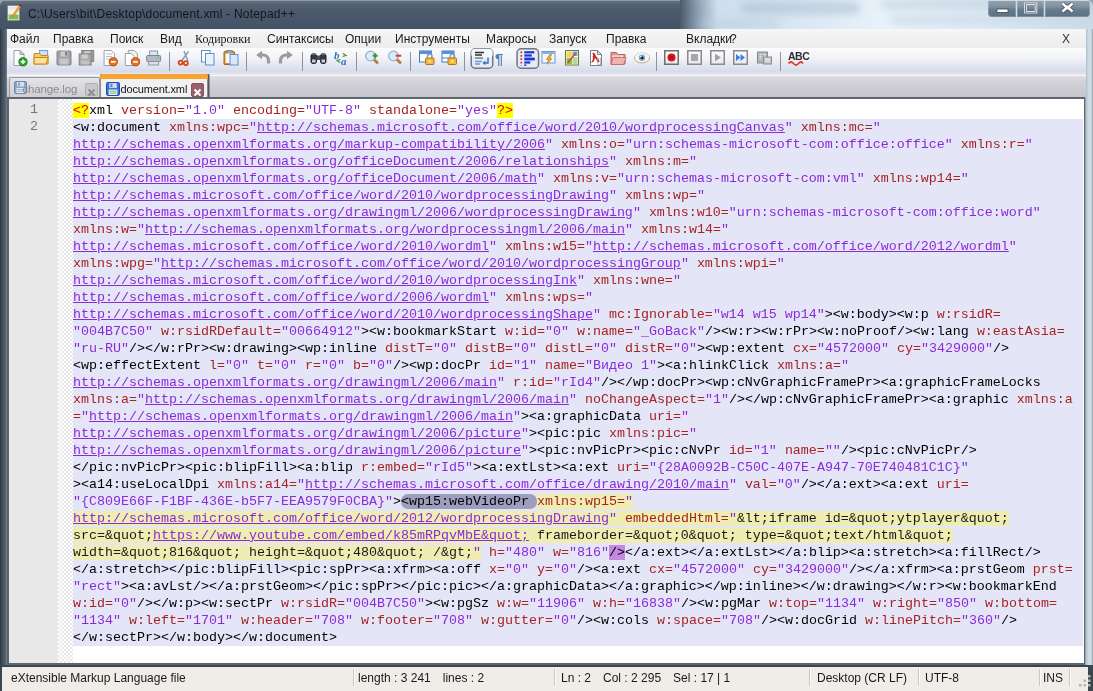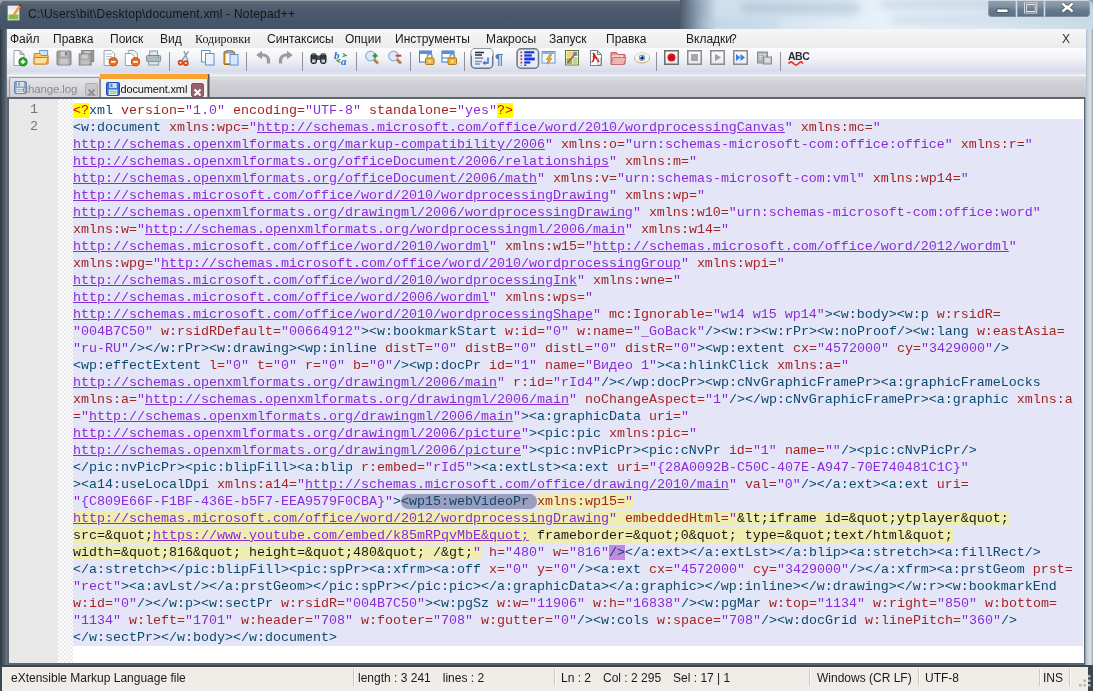--- a/index.html
+++ b/index.html
@@ -32,21 +32,21 @@
   .tx{position:absolute;border-radius:2px;}
   
   #edborder{left:7px;top:97px;width:1078px;height:568px;background:#5d666e;}
   #edbg{left:8.5px;top:98.5px;width:1075px;height:564.5px;background:#ffffff;}
   #nummargin{left:8.5px;top:98.5px;width:49px;height:564.5px;background:#e9e8e8;}
   #foldmargin{left:57.5px;top:98.5px;width:15px;height:564.5px;background:conic-gradient(#ffffff 90deg,#e9e9eb 0 180deg,#ffffff 0 270deg,#e9e9eb 0) 0 0/4px 4px;}
   #curline{left:72.5px;top:118.5px;width:1010.5px;height:527px;background:#e5e5f8;}
   .lnum{position:absolute;font-family:"Liberation Mono",monospace;font-size:13.3333px;color:#777;width:30px;text-align:right;left:8px;}
   #code{left:73px;top:101.5px;font-family:"Liberation Mono",monospace;font-size:13.3333px;line-height:17px;white-space:pre;color:#111;}
   #code div{height:17px;}
-  .t{color:#0c4a6e;}
+  .t{color:#000000;}
   .a{color:#a52424;}
   .v{color:#8a2bd8;}
   .u{color:#8a2bd8;text-decoration:underline;}
   .k{color:#1a1a1a;}
   .x{color:#e00000;background:#ffff00;}
   .hl{background:#efedb2;}
   .sel{background:#9d9dbe;border-radius:7px;}
   .vio{background:#c389e2;}
   
   #statwrap{left:0px;top:665px;width:1093px;height:26px;background:#3c464f;}
@@ -341,21 +341,21 @@
   <div class="abs" id="foldmargin"></div>
   <div class="abs" id="curline"></div>
   <div class="lnum" style="top:102px;">1</div>
   <div class="lnum" style="top:119px;">2</div>
   <div class="abs" id="code"><div><span class="x">&lt;?</span><span class="t">xml</span> <span class="a">version=</span><span class="v">"1.0"</span> <span class="a">encoding=</span><span class="v">"UTF-8"</span> <span class="a">standalone=</span><span class="v">"yes"</span><span class="x">?&gt;</span></div><div><span class="t">&lt;w:document</span> <span class="a">xmlns:wpc=</span><span class="v">"</span><span class="u">http://schemas.microsoft.com/office/word/2010/wordprocessingCanvas</span><span class="v">"</span> <span class="a">xmlns:mc=</span><span class="v">"</span></div><div><span class="u">http://schemas.openxmlformats.org/markup-compatibility/2006</span><span class="v">"</span> <span class="a">xmlns:o=</span><span class="v">"urn:schemas-microsoft-com:office:office"</span> <span class="a">xmlns:r=</span><span class="v">"</span></div><div><span class="u">http://schemas.openxmlformats.org/officeDocument/2006/relationships</span><span class="v">"</span> <span class="a">xmlns:m=</span><span class="v">"</span></div><div><span class="u">http://schemas.openxmlformats.org/officeDocument/2006/math</span><span class="v">"</span> <span class="a">xmlns:v=</span><span class="v">"urn:schemas-microsoft-com:vml"</span> <span class="a">xmlns:wp14=</span><span class="v">"</span></div><div><span class="u">http://schemas.microsoft.com/office/word/2010/wordprocessingDrawing</span><span class="v">"</span> <span class="a">xmlns:wp=</span><span class="v">"</span></div><div><span class="u">http://schemas.openxmlformats.org/drawingml/2006/wordprocessingDrawing</span><span class="v">"</span> <span class="a">xmlns:w10=</span><span class="v">"urn:schemas-microsoft-com:office:word"</span></div><div><span class="a">xmlns:w=</span><span class="v">"</span><span class="u">http://schemas.openxmlformats.org/wordprocessingml/2006/main</span><span class="v">"</span> <span class="a">xmlns:w14=</span><span class="v">"</span></div><div><span class="u">http://schemas.microsoft.com/office/word/2010/wordml</span><span class="v">"</span> <span class="a">xmlns:w15=</span><span class="v">"</span><span class="u">http://schemas.microsoft.com/office/word/2012/wordml</span><span class="v">"</span></div><div><span class="a">xmlns:wpg=</span><span class="v">"</span><span class="u">http://schemas.microsoft.com/office/word/2010/wordprocessingGroup</span><span class="v">"</span> <span class="a">xmlns:wpi=</span><span class="v">"</span></div><div><span class="u">http://schemas.microsoft.com/office/word/2010/wordprocessingInk</span><span class="v">"</span> <span class="a">xmlns:wne=</span><span class="v">"</span></div><div><span class="u">http://schemas.microsoft.com/office/word/2006/wordml</span><span class="v">"</span> <span class="a">xmlns:wps=</span><span class="v">"</span></div><div><span class="u">http://schemas.microsoft.com/office/word/2010/wordprocessingShape</span><span class="v">"</span> <span class="a">mc:Ignorable=</span><span class="v">"w14 w15 wp14"</span><span class="t">&gt;&lt;w:body&gt;&lt;w:p</span> <span class="a">w:rsidR=</span></div><div><span class="v">"004B7C50"</span> <span class="a">w:rsidRDefault=</span><span class="v">"00664912"</span><span class="t">&gt;&lt;w:bookmarkStart</span> <span class="a">w:id=</span><span class="v">"0"</span> <span class="a">w:name=</span><span class="v">"_GoBack"</span><span class="t">/&gt;&lt;w:r&gt;&lt;w:rPr&gt;&lt;w:noProof/&gt;&lt;w:lang</span> <span class="a">w:eastAsia=</span></div><div><span class="v">"ru-RU"</span><span class="t">/&gt;&lt;/w:rPr&gt;&lt;w:drawing&gt;&lt;wp:inline</span> <span class="a">distT=</span><span class="v">"0"</span> <span class="a">distB=</span><span class="v">"0"</span> <span class="a">distL=</span><span class="v">"0"</span> <span class="a">distR=</span><span class="v">"0"</span><span class="t">&gt;&lt;wp:extent</span> <span class="a">cx=</span><span class="v">"4572000"</span> <span class="a">cy=</span><span class="v">"3429000"</span><span class="t">/&gt;</span></div><div><span class="t">&lt;wp:effectExtent</span> <span class="a">l=</span><span class="v">"0"</span> <span class="a">t=</span><span class="v">"0"</span> <span class="a">r=</span><span class="v">"0"</span> <span class="a">b=</span><span class="v">"0"</span><span class="t">/&gt;&lt;wp:docPr</span> <span class="a">id=</span><span class="v">"1"</span> <span class="a">name=</span><span class="v">"Видео 1"</span><span class="t">&gt;&lt;a:hlinkClick</span> <span class="a">xmlns:a=</span><span class="v">"</span></div><div><span class="u">http://schemas.openxmlformats.org/drawingml/2006/main</span><span class="v">"</span> <span class="a">r:id=</span><span class="v">"rId4"</span><span class="t">/&gt;&lt;/wp:docPr&gt;&lt;wp:cNvGraphicFramePr&gt;&lt;a:graphicFrameLocks</span></div><div><span class="a">xmlns:a=</span><span class="v">"</span><span class="u">http://schemas.openxmlformats.org/drawingml/2006/main</span><span class="v">"</span> <span class="a">noChangeAspect=</span><span class="v">"1"</span><span class="t">/&gt;&lt;/wp:cNvGraphicFramePr&gt;&lt;a:graphic</span> <span class="a">xmlns:a</span></div><div><span class="a">=</span><span class="v">"</span><span class="u">http://schemas.openxmlformats.org/drawingml/2006/main</span><span class="v">"</span><span class="t">&gt;&lt;a:graphicData</span> <span class="a">uri=</span><span class="v">"</span></div><div><span class="u">http://schemas.openxmlformats.org/drawingml/2006/picture</span><span class="v">"</span><span class="t">&gt;&lt;pic:pic</span> <span class="a">xmlns:pic=</span><span class="v">"</span></div><div><span class="u">http://schemas.openxmlformats.org/drawingml/2006/picture</span><span class="v">"</span><span class="t">&gt;&lt;pic:nvPicPr&gt;&lt;pic:cNvPr</span> <span class="a">id=</span><span class="v">"1"</span> <span class="a">name=</span><span class="v">""</span><span class="t">/&gt;&lt;pic:cNvPicPr/&gt;</span></div><div><span class="t">&lt;/pic:nvPicPr&gt;&lt;pic:blipFill&gt;&lt;a:blip</span> <span class="a">r:embed=</span><span class="v">"rId5"</span><span class="t">&gt;&lt;a:extLst&gt;&lt;a:ext</span> <span class="a">uri=</span><span class="v">"{28A0092B-C50C-407E-A947-70E740481C1C}"</span></div><div><span class="t">&gt;&lt;a14:useLocalDpi</span> <span class="a">xmlns:a14=</span><span class="v">"</span><span class="u">http://schemas.microsoft.com/office/drawing/2010/main</span><span class="v">"</span> <span class="a">val=</span><span class="v">"0"</span><span class="t">/&gt;&lt;/a:ext&gt;&lt;a:ext</span> <span class="a">uri=</span></div><div><span class="v">"{C809E66F-F1BF-436E-b5F7-EEA9579F0CBA}"</span><span class="t">&gt;</span><span class="sel t">&lt;wp15:webVideoPr </span><span class="hl a">xmlns:wp15=</span><span class="hl v">"</span></div><div><span class="hl u">http://schemas.microsoft.com/office/word/2012/wordprocessingDrawing</span><span class="hl v">"</span><span class="hl"> </span><span class="hl a">embeddedHtml=</span><span class="hl v">"</span><span class="hl k">&amp;lt;iframe id=&amp;quot;ytplayer&amp;quot;</span></div><div><span class="hl k">src=&amp;quot;</span><span class="hl u">https://www.youtube.com/embed/k85mRPqvMbE&amp;quot;</span><span class="hl k"> frameborder=&amp;quot;0&amp;quot; type=&amp;quot;text/html&amp;quot;</span></div><div><span class="hl k">width=&amp;quot;816&amp;quot; height=&amp;quot;480&amp;quot; /&amp;gt;</span><span class="hl v">"</span> <span class="a">h=</span><span class="v">"480"</span> <span class="a">w=</span><span class="v">"816"</span><span class="vio t">/&gt;</span><span class="t">&lt;/a:ext&gt;&lt;/a:extLst&gt;&lt;/a:blip&gt;&lt;a:stretch&gt;&lt;a:fillRect/&gt;</span></div><div><span class="t">&lt;/a:stretch&gt;&lt;/pic:blipFill&gt;&lt;pic:spPr&gt;&lt;a:xfrm&gt;&lt;a:off</span> <span class="a">x=</span><span class="v">"0"</span> <span class="a">y=</span><span class="v">"0"</span><span class="t">/&gt;&lt;a:ext</span> <span class="a">cx=</span><span class="v">"4572000"</span> <span class="a">cy=</span><span class="v">"3429000"</span><span class="t">/&gt;&lt;/a:xfrm&gt;&lt;a:prstGeom</span> <span class="a">prst=</span></div><div><span class="v">"rect"</span><span class="t">&gt;&lt;a:avLst/&gt;&lt;/a:prstGeom&gt;&lt;/pic:spPr&gt;&lt;/pic:pic&gt;&lt;/a:graphicData&gt;&lt;/a:graphic&gt;&lt;/wp:inline&gt;&lt;/w:drawing&gt;&lt;/w:r&gt;&lt;w:bookmarkEnd</span></div><div><span class="a">w:id=</span><span class="v">"0"</span><span class="t">/&gt;&lt;/w:p&gt;&lt;w:sectPr</span> <span class="a">w:rsidR=</span><span class="v">"004B7C50"</span><span class="t">&gt;&lt;w:pgSz</span> <span class="a">w:w=</span><span class="v">"11906"</span> <span class="a">w:h=</span><span class="v">"16838"</span><span class="t">/&gt;&lt;w:pgMar</span> <span class="a">w:top=</span><span class="v">"1134"</span> <span class="a">w:right=</span><span class="v">"850"</span> <span class="a">w:bottom=</span></div><div><span class="v">"1134"</span> <span class="a">w:left=</span><span class="v">"1701"</span> <span class="a">w:header=</span><span class="v">"708"</span> <span class="a">w:footer=</span><span class="v">"708"</span> <span class="a">w:gutter=</span><span class="v">"0"</span><span class="t">/&gt;&lt;w:cols</span> <span class="a">w:space=</span><span class="v">"708"</span><span class="t">/&gt;&lt;w:docGrid</span> <span class="a">w:linePitch=</span><span class="v">"360"</span><span class="t">/&gt;</span></div><div><span class="t">&lt;/w:sectPr&gt;&lt;/w:body&gt;&lt;/w:document&gt;</span></div></div>
   <div class="abs" id="statwrap"></div>
   <div class="abs" id="status">
     <span style="left:9px;">eXtensible Markup Language file</span>
     <span style="left:356px;">length : 3 241  lines : 2</span>
     <span style="left:559px;">Ln : 2  Col : 2 295  Sel : 17 | 1</span>
-    <span style="left:815px;">Windows (CR LF)</span>
+    <span style="left:815px;">Desktop (CR LF)</span>
     <span style="left:923px;">UTF-8</span>
     <span style="left:1041px;">INS</span>
     <div class="ssep" style="left:351px;"></div>
     <div class="ssep" style="left:552px;"></div>
     <div class="ssep" style="left:807px;"></div>
     <div class="ssep" style="left:916px;"></div>
     <div class="ssep" style="left:1037px;"></div>
     <div class="ssep" style="left:1067px;"></div>
     <svg class="abs" style="left:1077px;top:8px;" width="13" height="13">
         <g fill="#b8b4ac">

